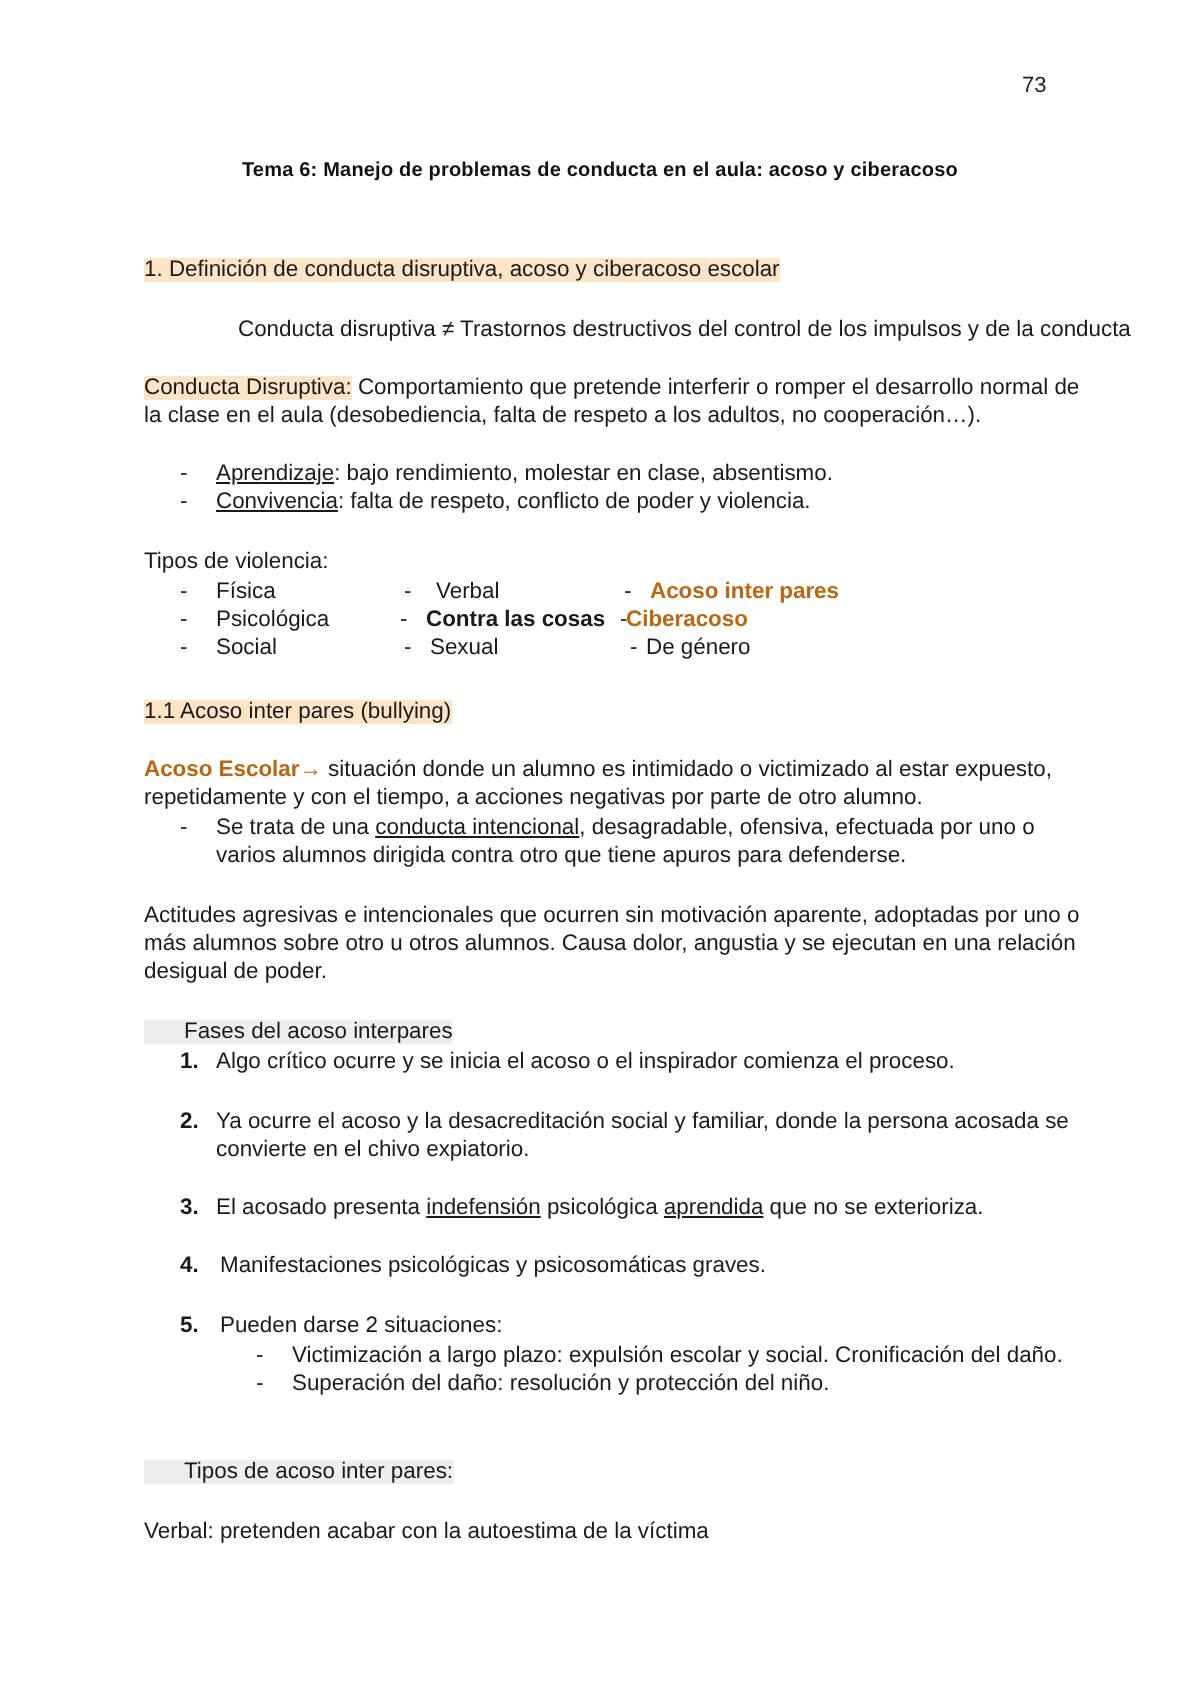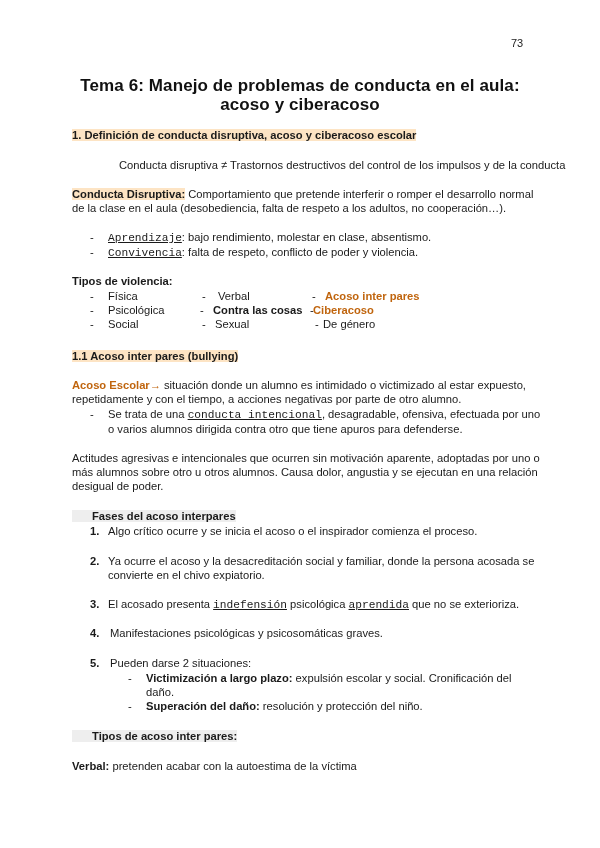--- a/index.html
+++ b/index.html
@@ -4,28 +4,28 @@
 <style>
   html, body { margin: 0; padding: 0; background: #ffffff; }
   body {
     width: 600px; height: 848px; position: relative; overflow: hidden;
     font-family: "Liberation Sans", sans-serif; color: #1a1a1a;
     font-size: 11.2px; line-height: 14.2px;
   }
   .page-num { position: absolute; top: 36px; left: 511px; font-size: 11px; color: #222; }
   .title {
     position: absolute; top: 76px; left: 60px; width: 480px; text-align: center;
-    font-size: 17px; font-weight: bold; line-height: 19px; letter-spacing: 0.1px; color: #111;
+    font-size: 10px; font-weight: bold; line-height: 19px; letter-spacing: 0.1px; color: #111;
   }
   .abs { position: absolute; left: 72px; width: 470px; }
   .hl-orange { background: #fde4c4; }
   .hl-gray { background: #eeeeee; padding-left: 20px; }
-  .b { font-weight: bold; }
+  .b { font-weight: normal; }
   .orange { color: #c0650e; font-weight: bold; }
-  .u { text-decoration: underline; font-family: Liberation Mono, monospace; }
+  .u { text-decoration: underline; }
   .dash-item { position: relative; padding-left: 36px; }
   .dash-item .dash { position: absolute; left: 18px; top: 0; }
   .num-item { position: relative; padding-left: 36px; }
   .num-item .num { position: absolute; left: 18px; top: 0; font-weight: bold; }
   .sub-dash { position: relative; padding-left: 74px; }
   .sub-dash .dash { position: absolute; left: 56px; top: 0; }
   .vcol { position: absolute; white-space: nowrap; }
 </style>
 </head>
 <body>

